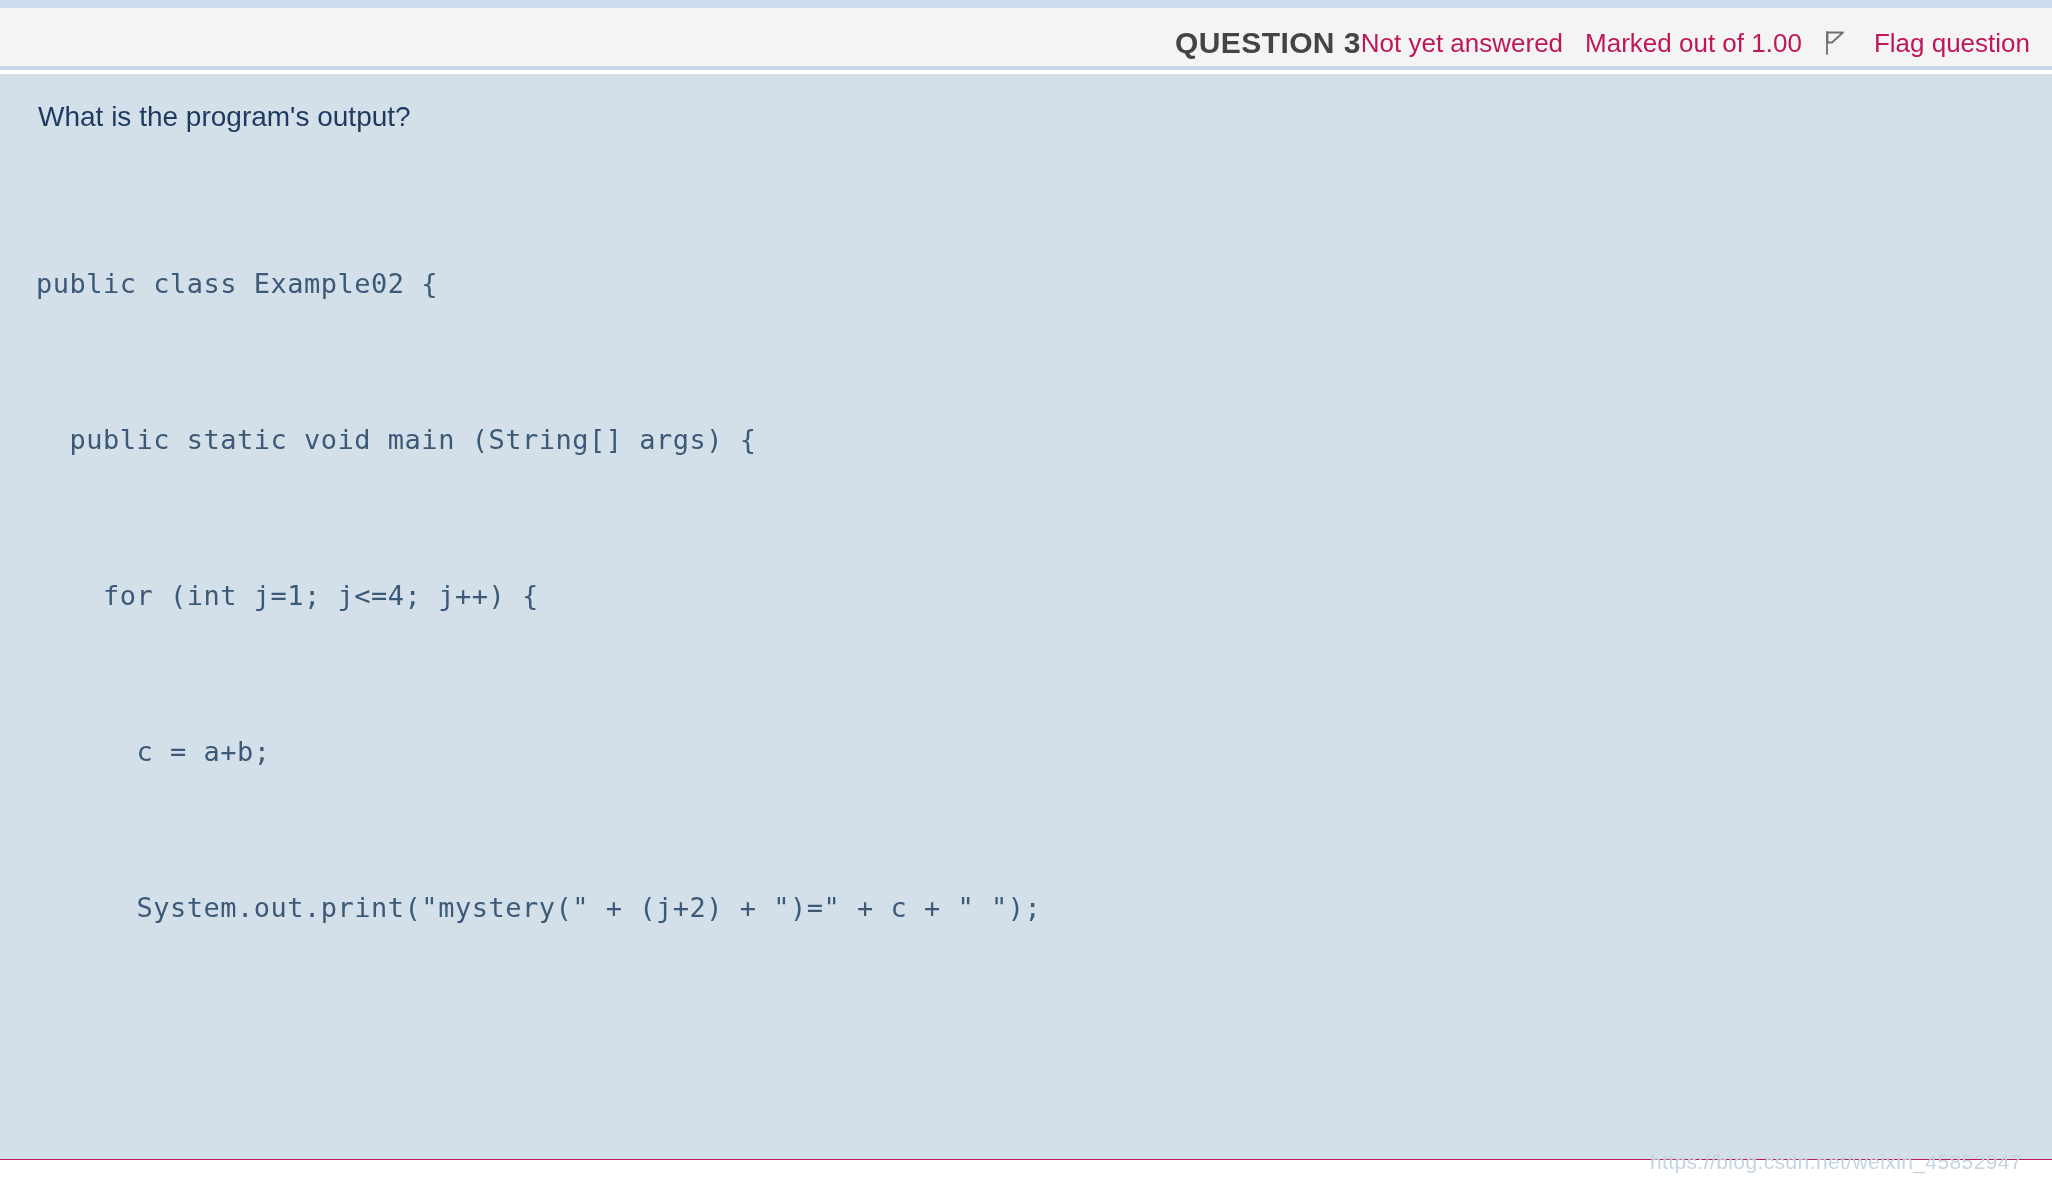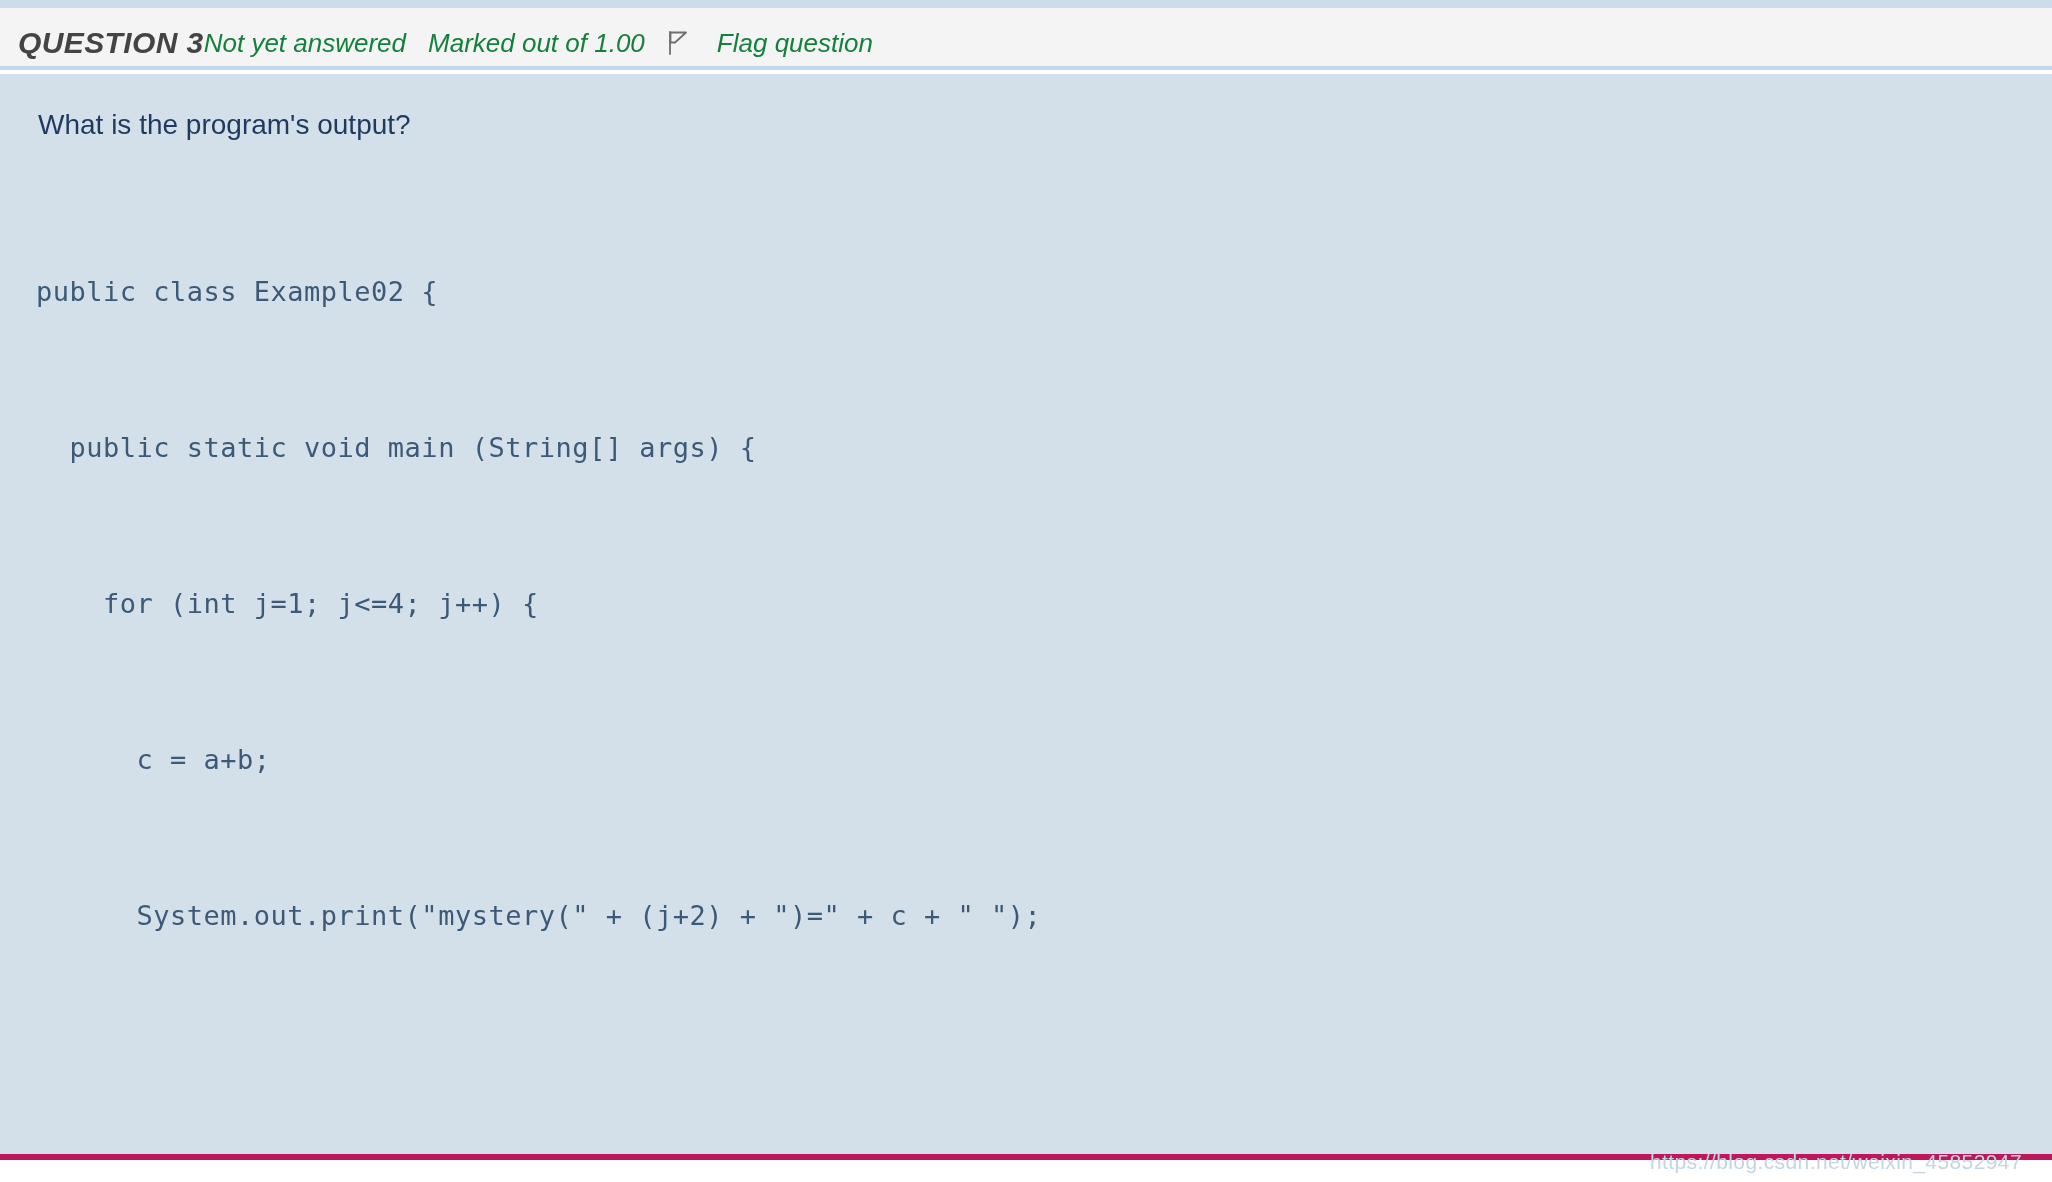--- a/index.html
+++ b/index.html
@@ -35,43 +35,42 @@
     position: absolute;
     left: 0;
     top: 8px;
     width: 2052px;
     height: 62px;
     background: #f5f4f4;
     border-bottom: 4px solid #c6d8e8;
     box-sizing: border-box;
     display: flex;
     align-items: center;
-    justify-content: flex-start;
+    justify-content: flex-end;
     padding: 12px 22px 0 18px;
-    font-style: italic;
   }
 
   .q-title {
     font-size: 30px;
     font-weight: bold;
     color: #444444;
     letter-spacing: 0.4px;
     line-height: 1;
     white-space: nowrap;
   }
 
   .q-meta {
     display: flex;
     align-items: center;
     gap: 22px;
     white-space: nowrap;
   }
   .q-meta-item {
     font-size: 26px;
-    color: #15803d;
+    color: #be185d;
     line-height: 1;
   }
   .q-flag {
     display: flex;
     align-items: center;
     gap: 28px;
   }
   .flag-icon {
     width: 22px;
     height: 26px;
@@ -79,23 +78,23 @@
   }
 
   
   .q-body {
     position: absolute;
     left: 0;
     top: 74px;
     width: 2052px;
     height: 1086px;
     background: #d3e0ea;
-    border-bottom: 6px solid #be185d;
+    border-bottom: 1px solid #be185d;
     box-sizing: border-box;
-    padding: 34px 0 0 36px;
+    padding: 26px 0 0 36px;
     color: #1f3a5f;
   }
 
   .prompt {
     font-size: 28px;
     color: #1f3a5f;
     line-height: 1.2;
     margin: 0 0 20px 2px;
   }
 

